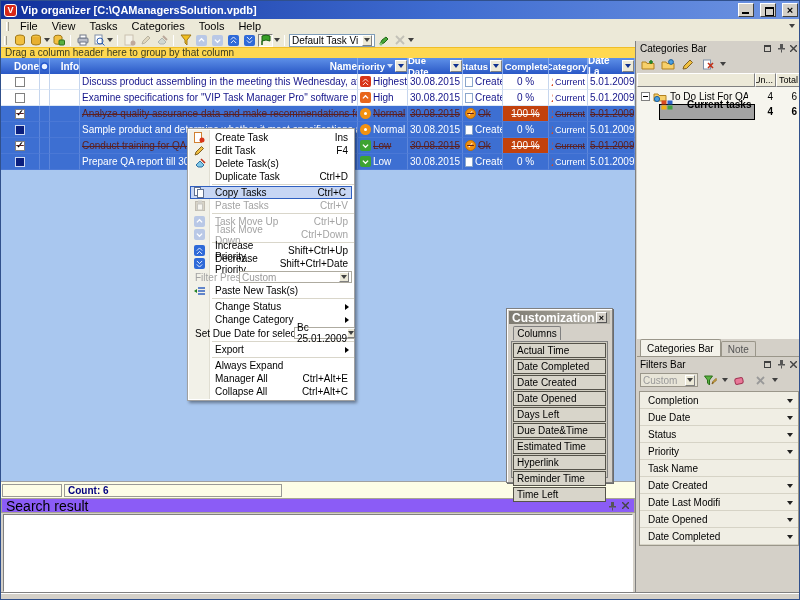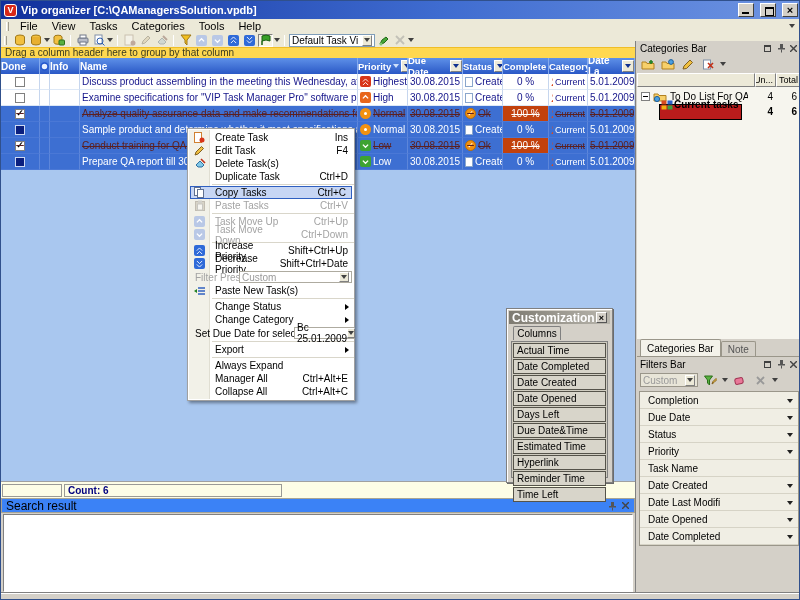--- a/index.html
+++ b/index.html
@@ -25,21 +25,21 @@
   .tsep{width:1px;height:11px;background:#a8a490;border-right:1px solid #fff;margin:0 3px;flex:0 0 auto}
   .tcombo{height:13px;width:86px;background:#fff;border:1px solid #7f9db9;display:flex;align-items:center;font-size:10px;padding:0 2px;color:#000;flex:0 0 auto}
   .cdd{margin-left:auto;width:10px;height:11px;background:#ece9d8;border:1px solid;border-color:#fff #808080 #808080 #fff;display:flex;align-items:center;justify-content:center}
   .dim{opacity:.4;filter:grayscale(70%)}
   .bluebox{width:11px;height:11px;border-radius:2px;background:#2f6ad8;display:flex;align-items:center;justify-content:center}
   .bluebox.pale{background:#b9c8e6}
   
   .groupbar{position:absolute;left:0;top:46px;width:634px;height:11px;background:#ffd850;border-top:1px solid #f0be28;color:#3a3a20;font-size:10px;line-height:10px;padding-left:4px}
   
   .ghead{position:absolute;left:0;top:57px;width:634px;height:16px;background:linear-gradient(#5e90e8,#2a58c6);color:#fff;font-weight:bold;font-size:10px}
-  .hcell{position:absolute;top:0;height:16px;border-right:1px solid #84aaee;display:flex;align-items:center;justify-content:flex-start;overflow:hidden;gap:2px}
+  .hcell{position:absolute;top:0;height:16px;border-right:1px solid #84aaee;display:flex;align-items:center;justify-content:flex-end;overflow:hidden;gap:2px}
   .fbtn{width:12px;height:12px;background:#ece9d8;border:1px solid;border-color:#fff #808080 #808080 #fff;display:flex;align-items:center;justify-content:center;flex:0 0 auto}
   .fbtn .dar{border-top-color:#103090}
   .sortar{width:0;height:0;border-left:3px solid transparent;border-right:3px solid transparent;border-top:4px solid #cfe0fa}
   .c-done{left:0;width:39px}.c-clip{left:39px;width:10px}.c-info{left:49px;width:30px}.c-name{left:79px;width:278px}.c-pri{left:357px;width:50px}.c-due{left:407px;width:55px}.c-status{left:462px;width:40px}.c-comp{left:502px;width:46px}.c-cat{left:548px;width:39px}.c-datela{left:587px;width:47px}
   .grow{position:absolute;left:0;width:634px;height:16px;background:#fff;color:#14148a;font-size:10px}
   .grow .cell{position:absolute;top:0;height:16px;display:flex;align-items:center;border-right:1px solid #c6d6ee;border-bottom:1px solid #dde8f6;padding:0 2px;overflow:hidden;white-space:nowrap;gap:2px}
   .grow.sel{background:#3d6fd2;color:#fff}
   .grow.sel .cell{border-right-color:#5d86da;border-bottom-color:#4a78d6}
   .grow.completed .cell{color:#5c2020;text-decoration:line-through}
   .cc{justify-content:center}
@@ -51,42 +51,42 @@
   .pri-highest{background:#d83418}.pri-high{background:#e8661c}.pri-normal{background:#f29111;border-radius:50%}.pri-low{background:#3da332}
   .pageicon{width:8px;height:10px;background:#fff;border:1px solid #8aa6cc;flex:0 0 auto}
   .okicon{width:11px;height:11px;border-radius:50%;background:#f29111;border:1px solid #b86e08;color:#fff;display:flex;align-items:center;justify-content:center;flex:0 0 auto}
   .okicon::after{content:"✓";font-size:8px;line-height:1;text-decoration:none}
   .gempty{position:absolute;left:0;top:169px;width:634px;height:311px;background:#a9c7ef}
   
   .statusbar{position:absolute;left:0;top:480px;width:634px;height:17px;background:#fdfde6;border-top:1px solid #a0a0a0}
   .sbcell{position:absolute;top:2px;height:13px;border:1px solid #9a9a96}
   .countbox{left:63px;width:218px;color:#000080;font-weight:bold;font-size:10px;padding-left:3px;line-height:12px}
   .cell0{left:1px;width:60px}
-  .searchhdr{position:absolute;left:0;top:497px;width:634px;height:15px;background:#3b82f6;border:1px solid #a8a494;display:flex;align-items:center;font-size:12px;color:#000;padding:0 4px;gap:5px}
+  .searchhdr{position:absolute;left:0;top:497px;width:634px;height:15px;background:#8b5cf6;border:1px solid #a8a494;display:flex;align-items:center;font-size:14px;color:#000;padding:0 4px;gap:5px}
   .searchhdr .sp{flex:1}
   .searchbody{position:absolute;left:2px;top:513px;width:630px;height:78px;background:#fff;border:1px solid;border-color:#808080 #fff #fff #808080}
   .bottomband{position:absolute;left:0;top:591px;width:800px;height:9px;background:#d4d0c8;border-top:1px solid #808080;box-shadow:inset 0 1px 0 #fff}
   
   .splitter{position:absolute;left:634px;top:40px;width:2px;height:551px;background:#d4d0c8;border-left:1px solid #808080}
   .sidebar{position:absolute;left:636px;top:40px;width:164px;height:551px;background:#d4d0c8}
   .pheader{height:14px;display:flex;align-items:center;font-size:10px;color:#000;padding:0 3px;gap:4px}
   .pheader .sp{flex:1}
   .hic{width:9px;height:9px;display:flex;align-items:center;justify-content:center;color:#404040;font-size:9px;position:relative}
   .ic-float::after{content:"";position:absolute;inset:1px;border:1px solid #404040;border-top-width:2px}
   .ptool{height:18px;display:flex;align-items:center;padding:0 3px;gap:4px}
   .sic{width:16px;height:14px;display:flex;align-items:center;justify-content:center}
   .cgridhead{height:14px;display:flex}
   .chcell{background:#ece9d8;border:1px solid;border-color:#fff #808080 #808080 #fff;font-size:9px;display:flex;align-items:center;justify-content:flex-end;padding:0 2px;overflow:hidden}
   .tree{height:252px;background:#f6f5ee;position:relative;font-size:10px;color:#000}
   .trow{position:absolute;left:0;width:164px;height:15px;display:flex;align-items:center;gap:3px}
   .expbox{width:9px;height:9px;background:#fff;border:1px solid #808080;position:relative;flex:0 0 auto}
   .expbox::after{content:"";position:absolute;left:1px;top:3px;width:5px;height:1px;background:#000}
   .tval{position:absolute;text-align:right;font-size:10px}
   .tv1{left:118px;width:18px}.tv2{left:140px;width:20px}
-  .selbox{border:1px solid #000;background:#b91c1c;font-weight:bold;display:flex;align-items:center;gap:1px;padding:0 3px 14px 1px;height:14px}
+  .selbox{border:1px solid #000;background:#a3a3a3;font-weight:bold;display:flex;align-items:center;gap:14px;padding:0 3px 14px 1px;height:14px}
   .sidetabs{height:18px;display:flex;align-items:flex-end;padding-left:3px;border-bottom:1px solid #9a968a}
   .stab{height:15px;display:flex;align-items:center;padding:0 6px;font-size:10px;border:1px solid #9a968a;border-bottom:none;border-radius:2px 2px 0 0;background:#d4d0c8;color:#555}
   .stab.active{background:#f4f2ea;color:#000;height:17px}
   .fcombo{height:14px;width:58px;border:1px solid #9a968a;background:#e8e5d8;color:#9a9a9a;font-size:10px;display:flex;align-items:center;padding:0 2px}
   .fgrid{margin:2px;height:155px;border:1px solid #9a968a;background:#f0eee4;position:relative;font-size:10px;color:#000}
   .frow{height:17px;border-bottom:1px solid #d6d3c6;display:flex;align-items:center;padding-left:8px;position:relative}
   .frow .dar{position:absolute;right:5px;top:7px;border-top-color:#202020}
   
   .cmenu{position:absolute;left:186px;top:127px;width:168px;background:#fff;border:1px solid #a0a0a0;box-shadow:2px 2px 3px rgba(0,0,0,.4);padding:2px 0;z-index:10}
   .gutter{position:absolute;left:1px;top:1px;bottom:1px;width:21px;background:#f2f1e8;border-right:1px solid #e0ded2}

